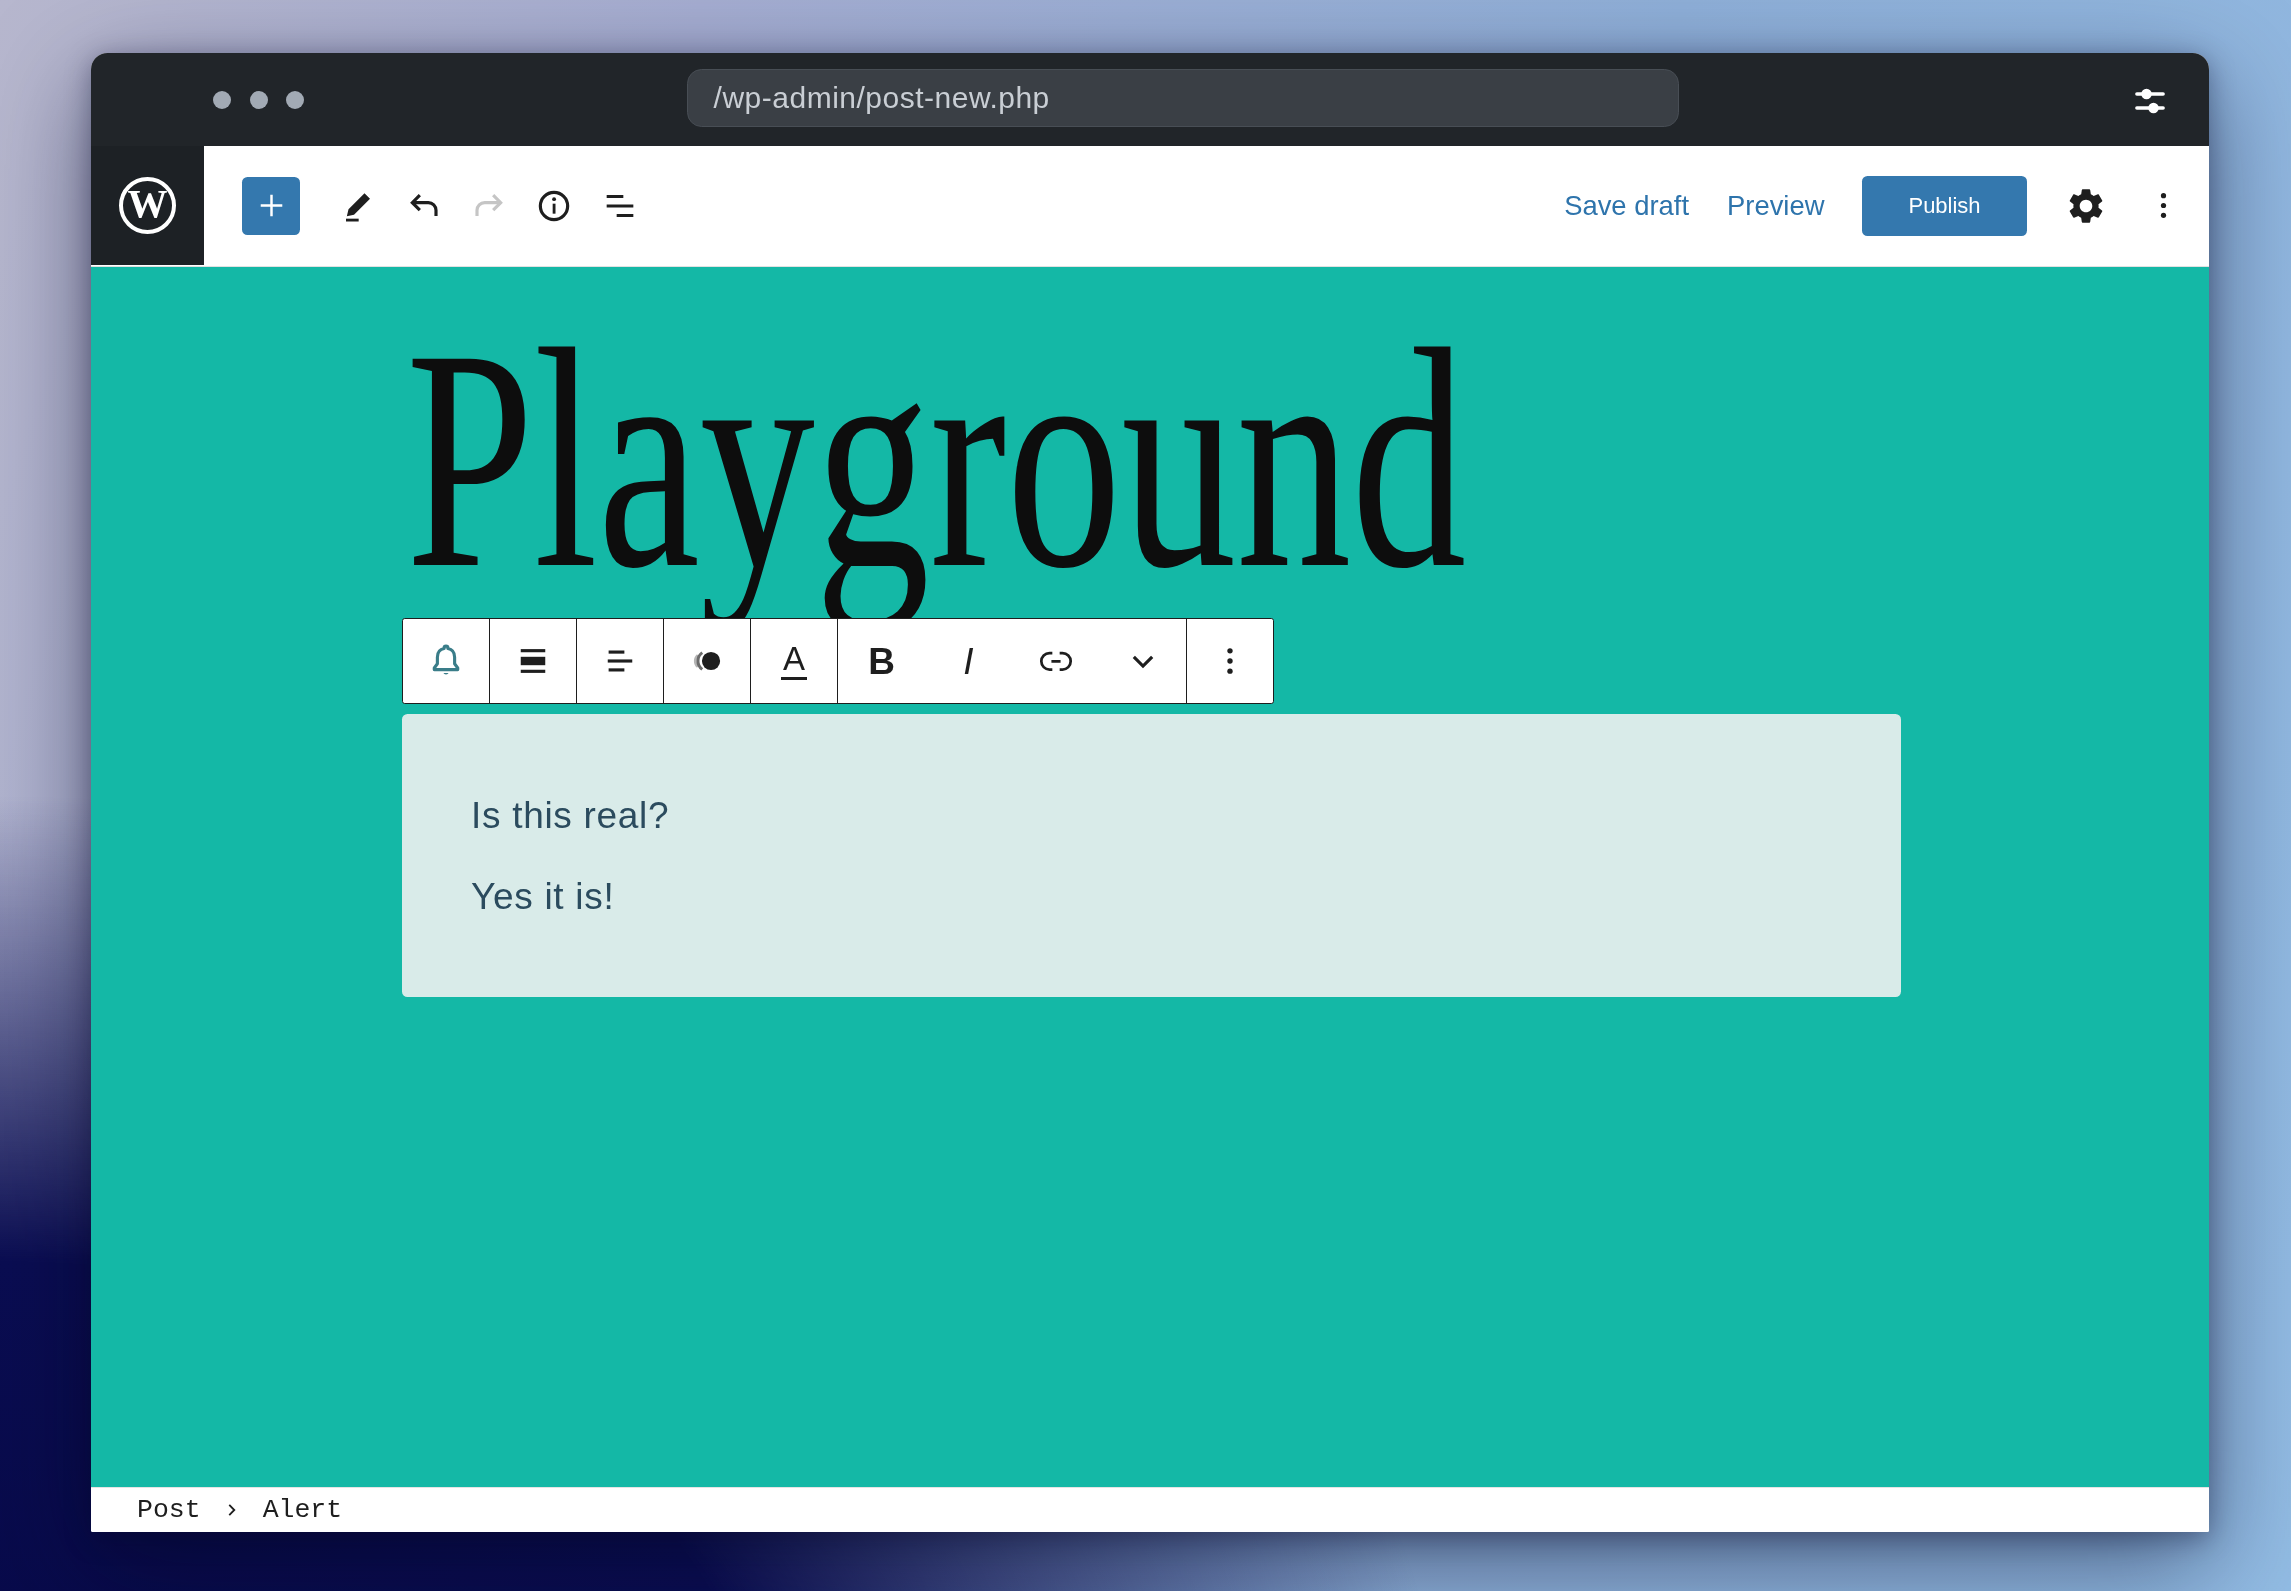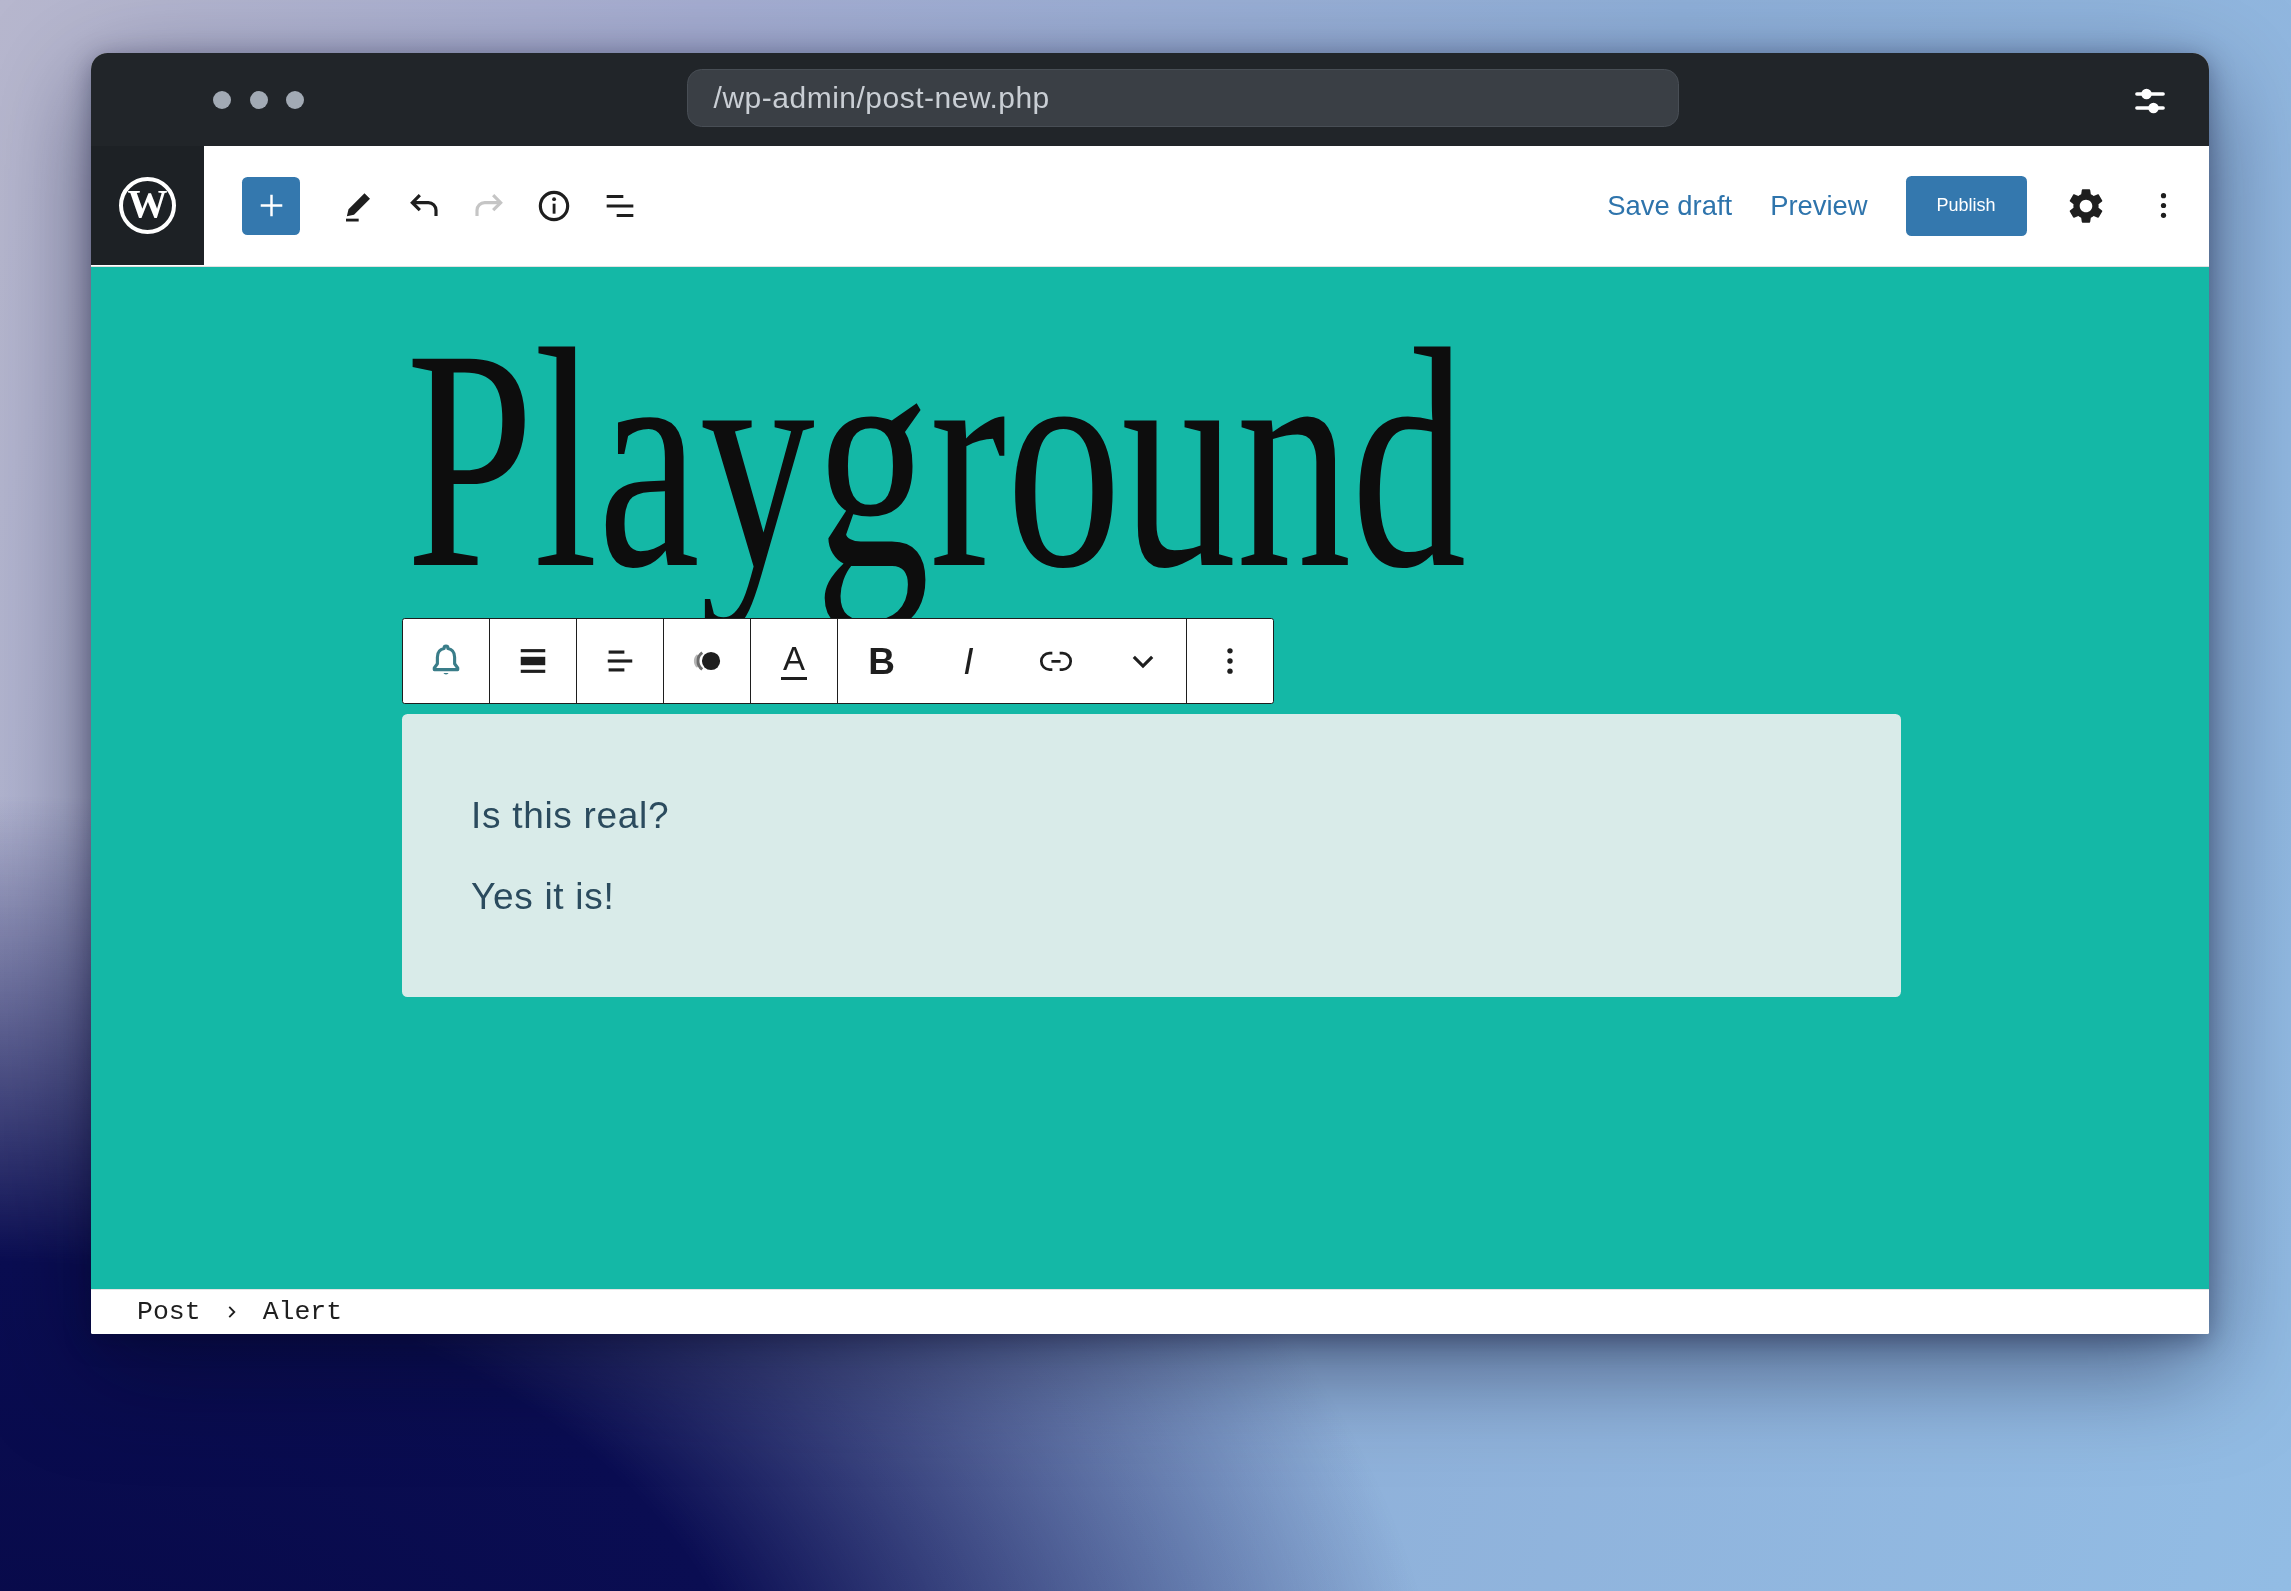--- a/index.html
+++ b/index.html
@@ -4,21 +4,21 @@
 <style>
   html,body{margin:0;padding:0;}
   body{
     width:2292px;height:1592px;overflow:hidden;position:relative;
     font-family:"Liberation Sans", sans-serif;
     background:
       radial-gradient(2010px 1371px at 0% 112%, #070947 0%, #0a0d52 38%, rgba(10,13,82,0) 72%),
       linear-gradient(108deg, #b7b7ce 0%, #a6aed2 25%, #8fb0d9 60%, #92bce4 100%);
   }
   .window{
-    position:absolute;left:91px;top:53px;width:2118px;height:1281px;
+    position:absolute;left:91px;top:53px;width:2118px;height:1479px;
     border-radius:16.4px 16.4px 1.8px 1.8px;overflow:hidden;background:#fff;
     box-shadow:0 32px 101px rgba(6,8,40,.5), 0 5.5px 25.6px rgba(6,8,40,.35);
   }
   
   .titlebar{position:absolute;left:0;top:0;right:0;height:93px;background:#212529;}
   .traffic{position:absolute;left:122px;top:38px;display:flex;gap:18.3px;}
   .traffic span{width:18.3px;height:18.3px;border-radius:50%;background:#a2aab4;display:block;}
   .urlbar{
     position:absolute;left:596px;top:16.4px;width:992px;height:58px;box-sizing:border-box;
     background:#3a3f45;border:1.8px solid #484e55;border-radius:14.6px;
@@ -48,22 +48,22 @@
   }
   .tool-btn{
     width:58px;height:58px;background:transparent;border:none;margin:0 3.7px;
     display:flex;align-items:center;justify-content:center;cursor:pointer;padding:0;
   }
   .header-right{
     position:absolute;right:27.4px;top:0;height:119px;display:flex;align-items:center;gap:38px;
   }
   .hdr-link{font-size:27.4px;color:#2e74ac;text-decoration:none;cursor:pointer;background:none;border:none;padding:0;font-family:inherit;}
   .publish-btn{
-    height:60px;padding:0 31px;border:none;border-radius:5.5px;background:#3478ae;
-    color:#fff;font-size:18px;font-family:inherit;cursor:pointer;
+    height:60px;padding:0 46px;border:none;border-radius:5.5px;background:#3478ae;
+    color:#fff;font-size:22px;font-family:inherit;cursor:pointer;
   }
   .icon-btn{background:none;border:none;padding:0;cursor:pointer;display:flex;align-items:center;}
   
   .canvas{position:absolute;left:0;top:214px;right:0;bottom:45px;background:#14b8a6;overflow:hidden;}
   .post-title{
     position:absolute;left:315px;top:34px;margin:0;
     font-family:"Liberation Serif", serif;font-weight:400;color:#0d0d0d;
     font-size:315px;line-height:1;white-space:nowrap;
     transform:scaleX(.73);transform-origin:left top;
   }

